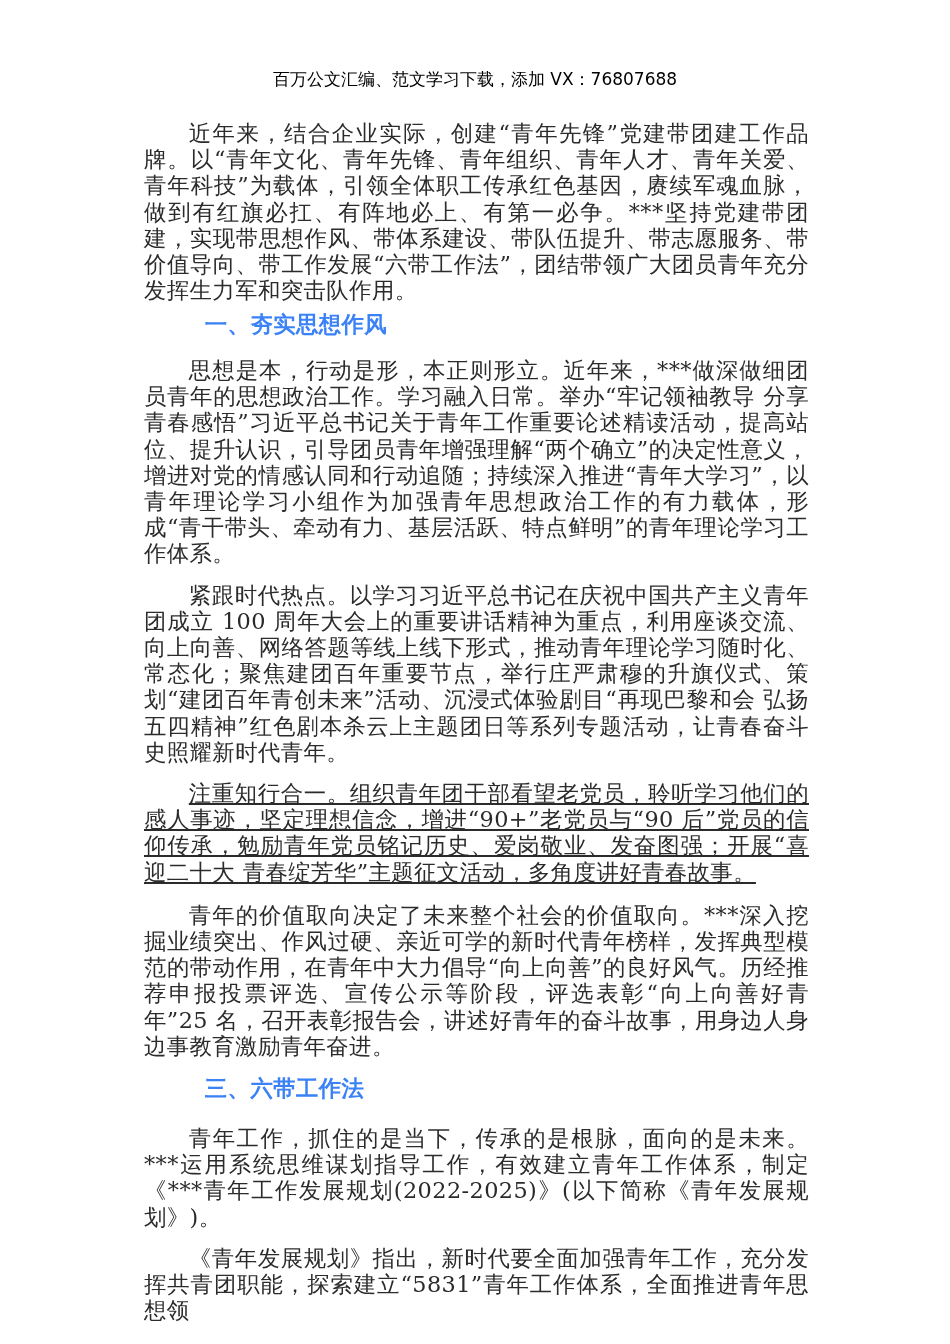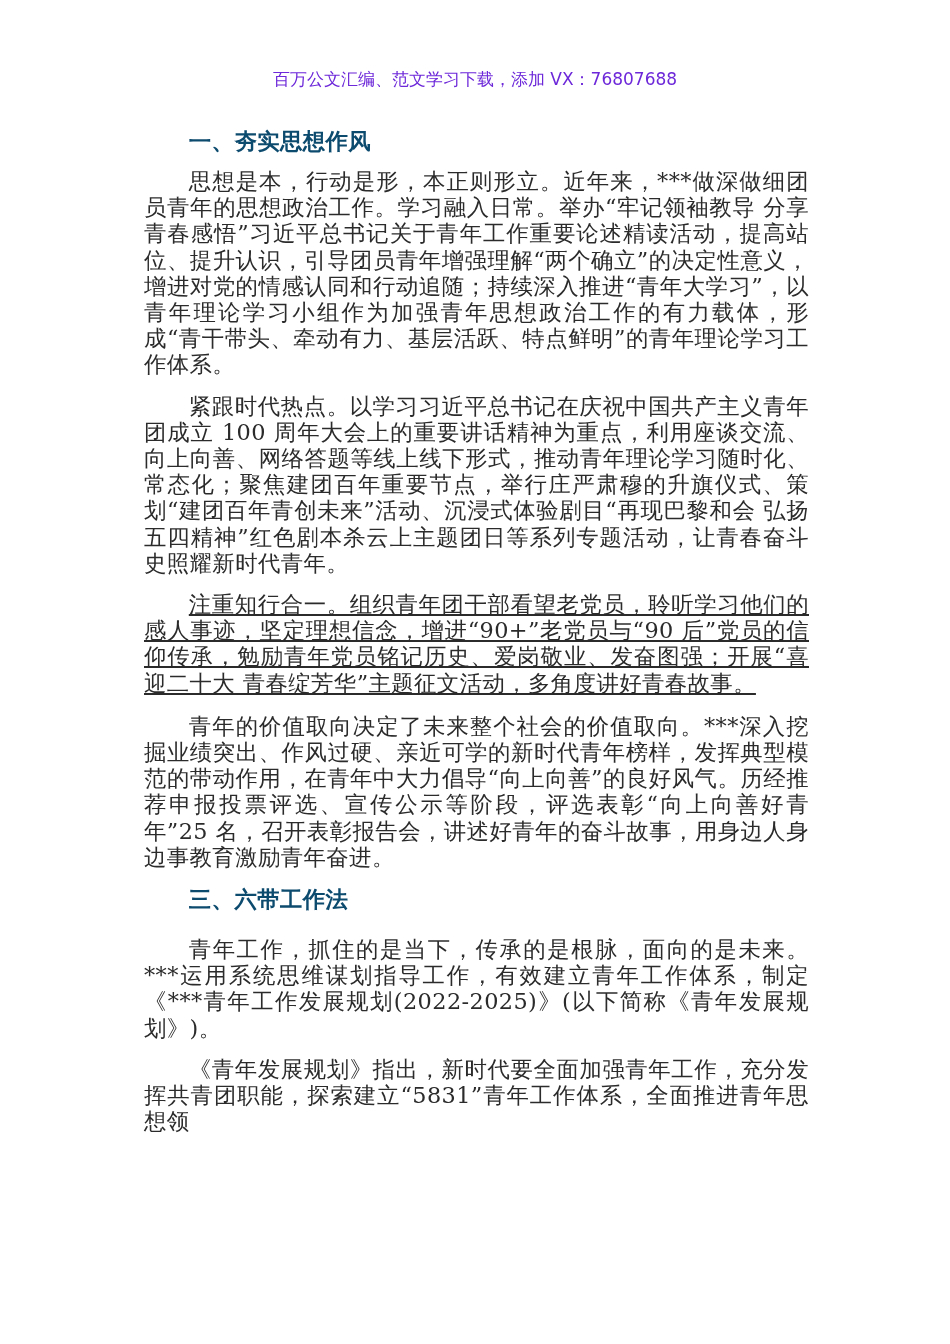--- a/index.html
+++ b/index.html
@@ -1,34 +1,35 @@
 <!DOCTYPE html>
 <html><head>
 <meta charset="utf-8">
 <style>
   html, body { margin: 0; padding: 0; background: #ffffff; }
   body { width: 950px; height: 1344px; position: relative; overflow: hidden; }
   .header {
     position: absolute; left: 0; top: 66px; width: 950px; text-align: center;
-    color: #6d28d9; font-family: "DejaVu Sans", sans-serif; font-size: 17px; line-height: 26px;
+    color: #000000; font-family: "DejaVu Sans", sans-serif; font-size: 17px; line-height: 26px;
   }
   .page {
     position: absolute; left: 144px; top: 120px; width: 665px;
     font-family: "DejaVu Serif", serif; color: #2b2b2b;
     font-size: 22.4px; line-height: 26.2px; letter-spacing: 0.4px;
   }
   .para { margin: 0; text-indent: 2em; text-align: justify; text-align-last: left; }
-  .heading { margin: 0; text-indent: 2em; font-family: "DejaVu Sans", sans-serif; font-weight: bold; color: #0c4a6e; }
+  .heading { margin: 16px; text-indent: 2em; font-family: "DejaVu Sans", sans-serif; font-weight: bold; color: #3b82f6; }
 </style>
 </head>
 <body>
 
 <div class="header">百万公文汇编、范文学习下载，添加 VX：76807688</div>
 
 <div class="page">
+  <p class="para" style="height:183px;">近年来，结合企业实际，创建“青年先锋”党建带团建工作品牌。以“青年文化、青年先锋、青年组织、青年人才、青年关爱、青年科技”为载体，引领全体职工传承红色基因，赓续军魂血脉，做到有红旗必扛、有阵地必上、有第一必争。***坚持党建带团建，实现带思想作风、带体系建设、带队伍提升、带志愿服务、带价值导向、带工作发展“六带工作法”，团结带领广大团员青年充分发挥生力军和突击队作用。</p>
   <p class="heading" style="margin-top:8px;height:30px;">一、夯实思想作风</p>
   <p class="para" style="margin-top:10px;">思想是本，行动是形，本正则形立。近年来，***做深做细团员青年的思想政治工作。学习融入日常。举办“牢记领袖教导 分享青春感悟”习近平总书记关于青年工作重要论述精读活动，提高站位、提升认识，引导团员青年增强理解“两个确立”的决定性意义，增进对党的情感认同和行动追随；持续深入推进“青年大学习”，以青年理论学习小组作为加强青年思想政治工作的有力载体，形成“青干带头、牵动有力、基层活跃、特点鲜明”的青年理论学习工作体系。</p>
   <p class="para" style="margin-top:15px;">紧跟时代热点。以学习习近平总书记在庆祝中国共产主义青年团成立 100 周年大会上的重要讲话精神为重点，利用座谈交流、向上向善、网络答题等线上线下形式，推动青年理论学习随时化、常态化；聚焦建团百年重要节点，举行庄严肃穆的升旗仪式、策划“建团百年青创未来”活动、沉浸式体验剧目“再现巴黎和会 弘扬五四精神”红色剧本杀云上主题团日等系列专题活动，让青春奋斗史照耀新时代青年。</p>
   <p class="para" style="margin-top:15px;text-decoration:underline;">注重知行合一。组织青年团干部看望老党员，聆听学习他们的感人事迹，坚定理想信念，增进“90+”老党员与“90 后”党员的信仰传承，勉励青年党员铭记历史、爱岗敬业、发奋图强；开展“喜迎二十大 青春绽芳华”主题征文活动，多角度讲好青春故事。</p>
   <p class="para" style="margin-top:17px;">青年的价值取向决定了未来整个社会的价值取向。***深入挖掘业绩突出、作风过硬、亲近可学的新时代青年榜样，发挥典型模范的带动作用，在青年中大力倡导“向上向善”的良好风气。历经推荐申报投票评选、宣传公示等阶段，评选表彰“向上向善好青年”25 名，召开表彰报告会，讲述好青年的奋斗故事，用身边人身边事教育激励青年奋进。</p>
   <p class="heading" style="margin-top:16px;height:30px;">三、六带工作法</p>
   <p class="para" style="margin-top:20px;">青年工作，抓住的是当下，传承的是根脉，面向的是未来。***运用系统思维谋划指导工作，有效建立青年工作体系，制定《***青年工作发展规划(2022-2025)》(以下简称《青年发展规划》)。</p>
   <p class="para" style="margin-top:15px;">《青年发展规划》指出，新时代要全面加强青年工作，充分发挥共青团职能，探索建立“5831”青年工作体系，全面推进青年思想领</p>
 </div>
 

